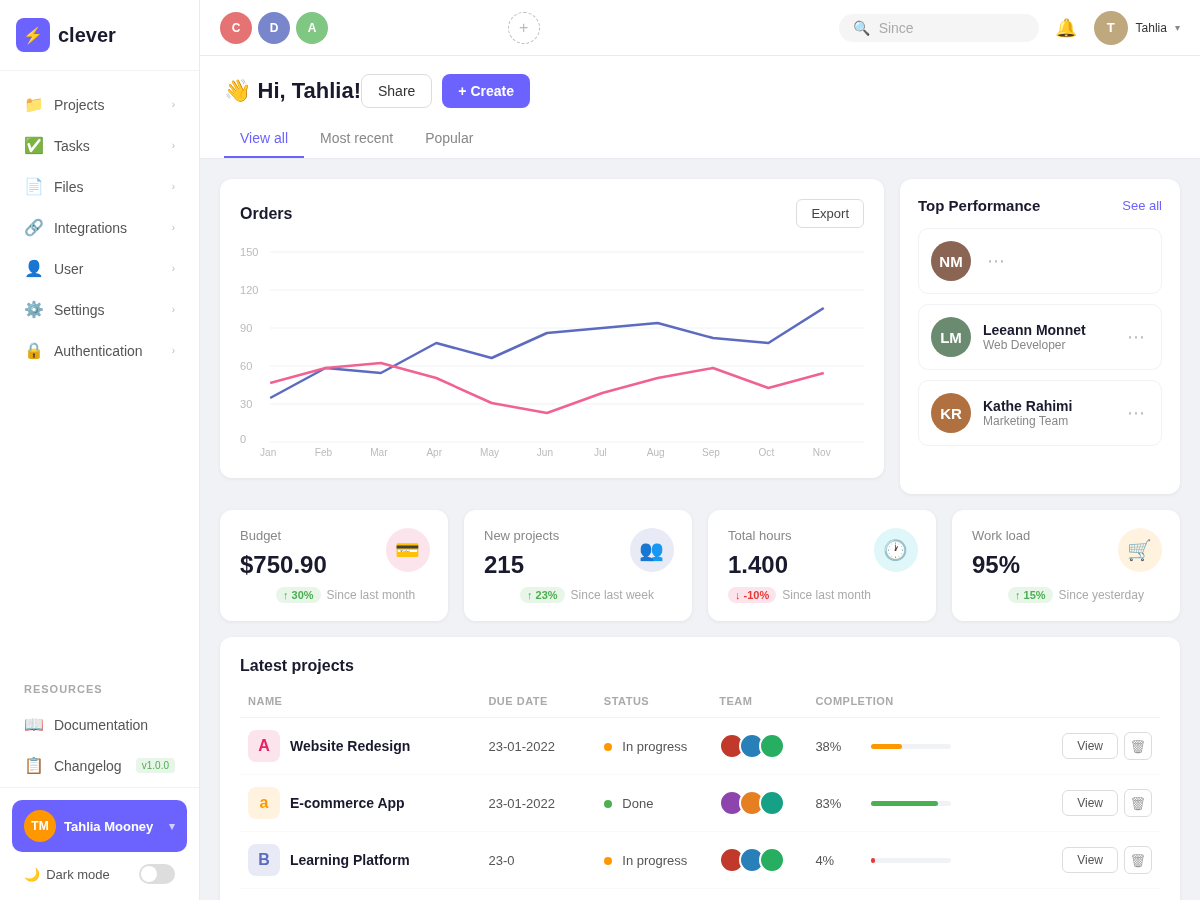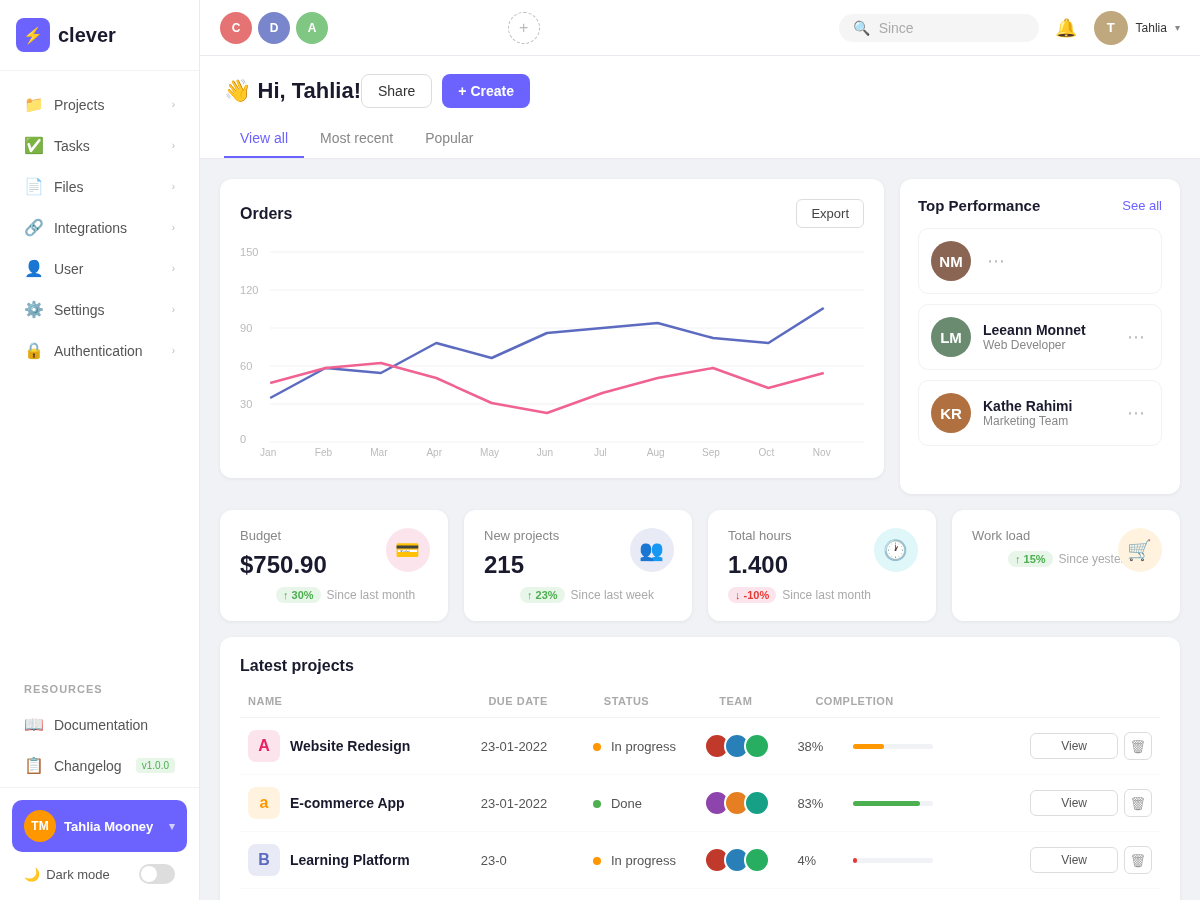--- a/index.html
+++ b/index.html
@@ -228,21 +228,21 @@
       display: flex; align-items: center; justify-content: center;
       font-size: 10px; font-weight: 700; color: #fff;
     }
     .team-av:first-child { margin-left: 0; }
     .completion-cell { display: flex; align-items: center; gap: 24px; }
     .comp-pct { font-size: 13px; color: #555; min-width: 32px; }
     .progress-bar { flex: 1; height: 5px; background: #f0f2f5; border-radius: 3px; max-width: 80px; }
     .progress-fill { height: 100%; border-radius: 3px; }
     .row-actions { display: flex; align-items: center; gap: 6px; justify-content: flex-end; }
     .view-btn {
-      padding: 5px 30px; border: 1px solid #ddd; border-radius: 6px;
+      padding: 5px 14px; border: 1px solid #ddd; border-radius: 6px;
       font-size: 12px; cursor: pointer; background: #fff; color: #555; font-weight: 500;
     }
     .del-btn {
       width: 28px; height: 28px; border: 1px solid #ddd; border-radius: 6px;
       display: flex; align-items: center; justify-content: center; cursor: pointer; background: #fff; font-size: 13px; color: #999;
     }
   </style>
 </head>
 <body>
 
@@ -473,20 +473,21 @@
     <div class="stat-label">Total hours</div>
     <div class="stat-value">1.400</div>
     <div class="stat-change">
       <span class="stat-badge badge-red">↓ -10%</span>
       <span class="stat-since">Since last month</span>
     </div>
   </div>
           <div class="stat-card">
     <div class="stat-icon-wrap" style="background:#fff3e0">🛒</div>
     <div class="stat-label">Work load</div>
+    <div class="stat-value">95%</div>
     <div class="stat-change">
       <span class="stat-badge badge-green">↑ 15%</span>
       <span class="stat-since">Since yesterday</span>
     </div>
   </div>
         </div>
 
       <div class="projects-section" style="grid-column:1/-1;">
         <div class="projects-title">Latest projects</div>
         <div class="table-header">

